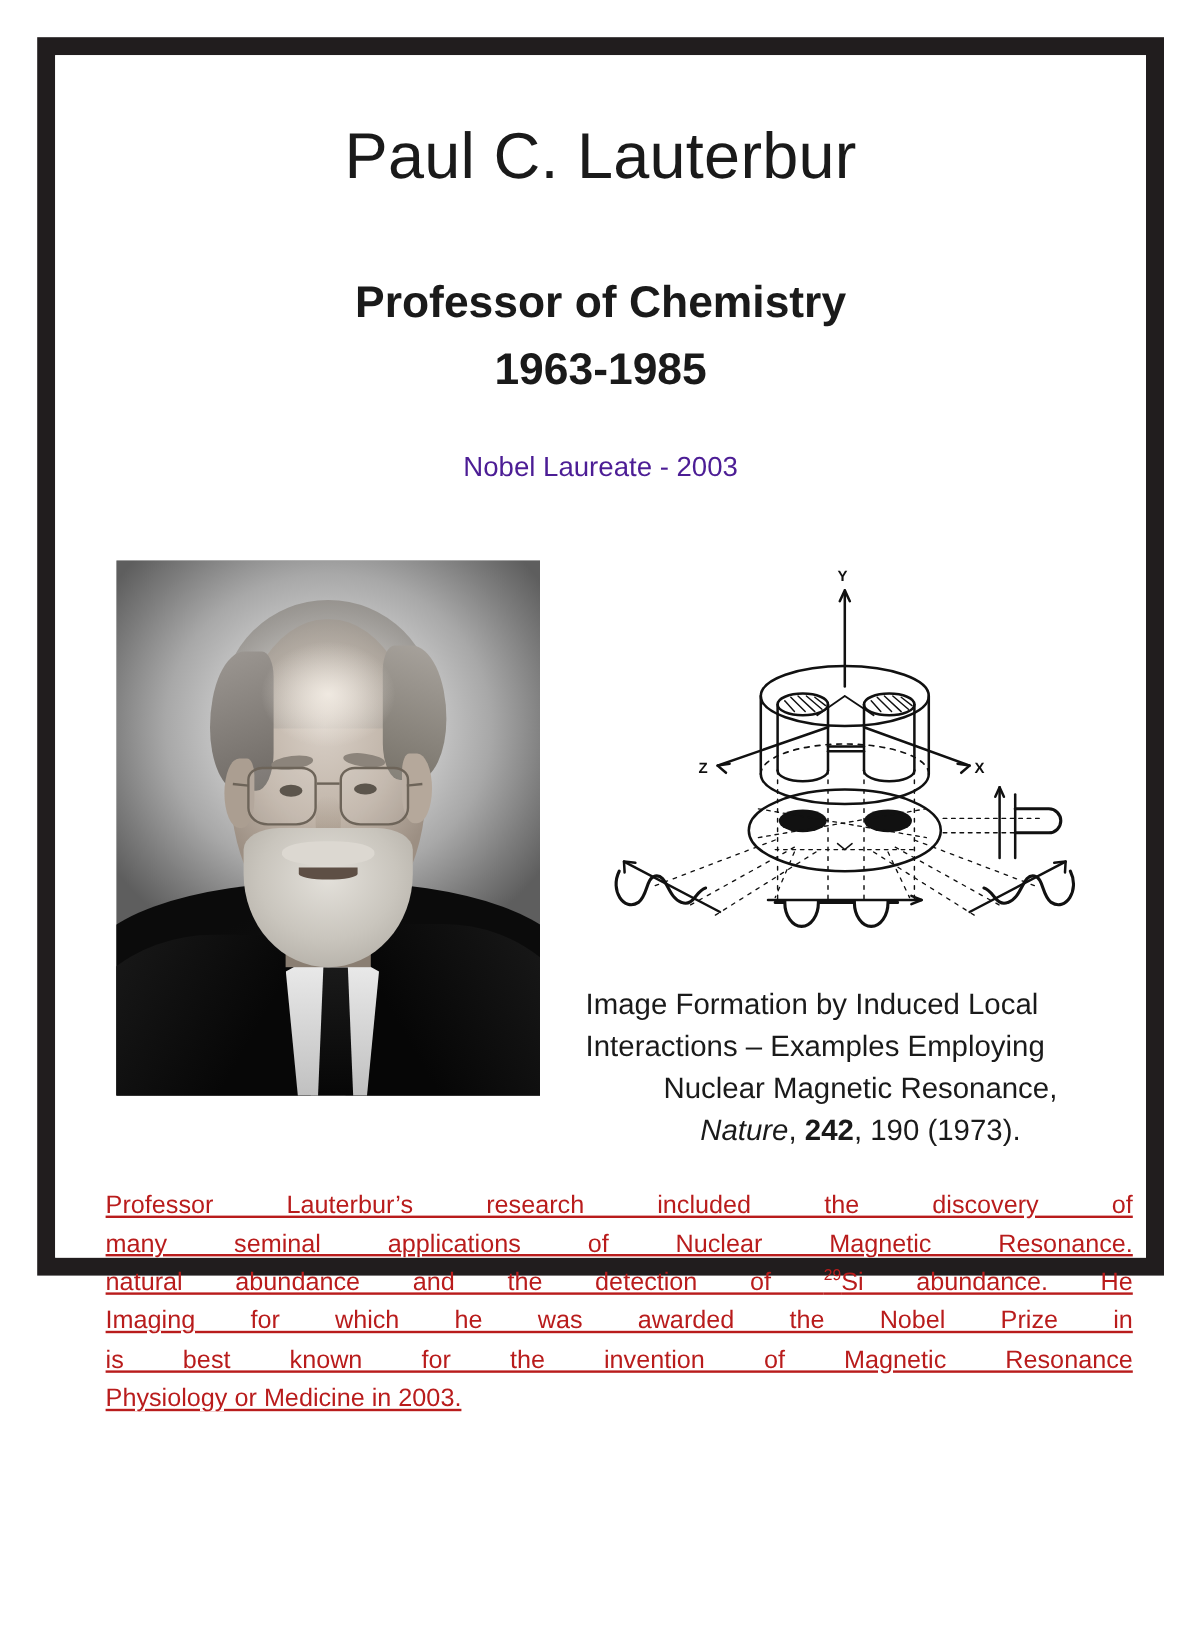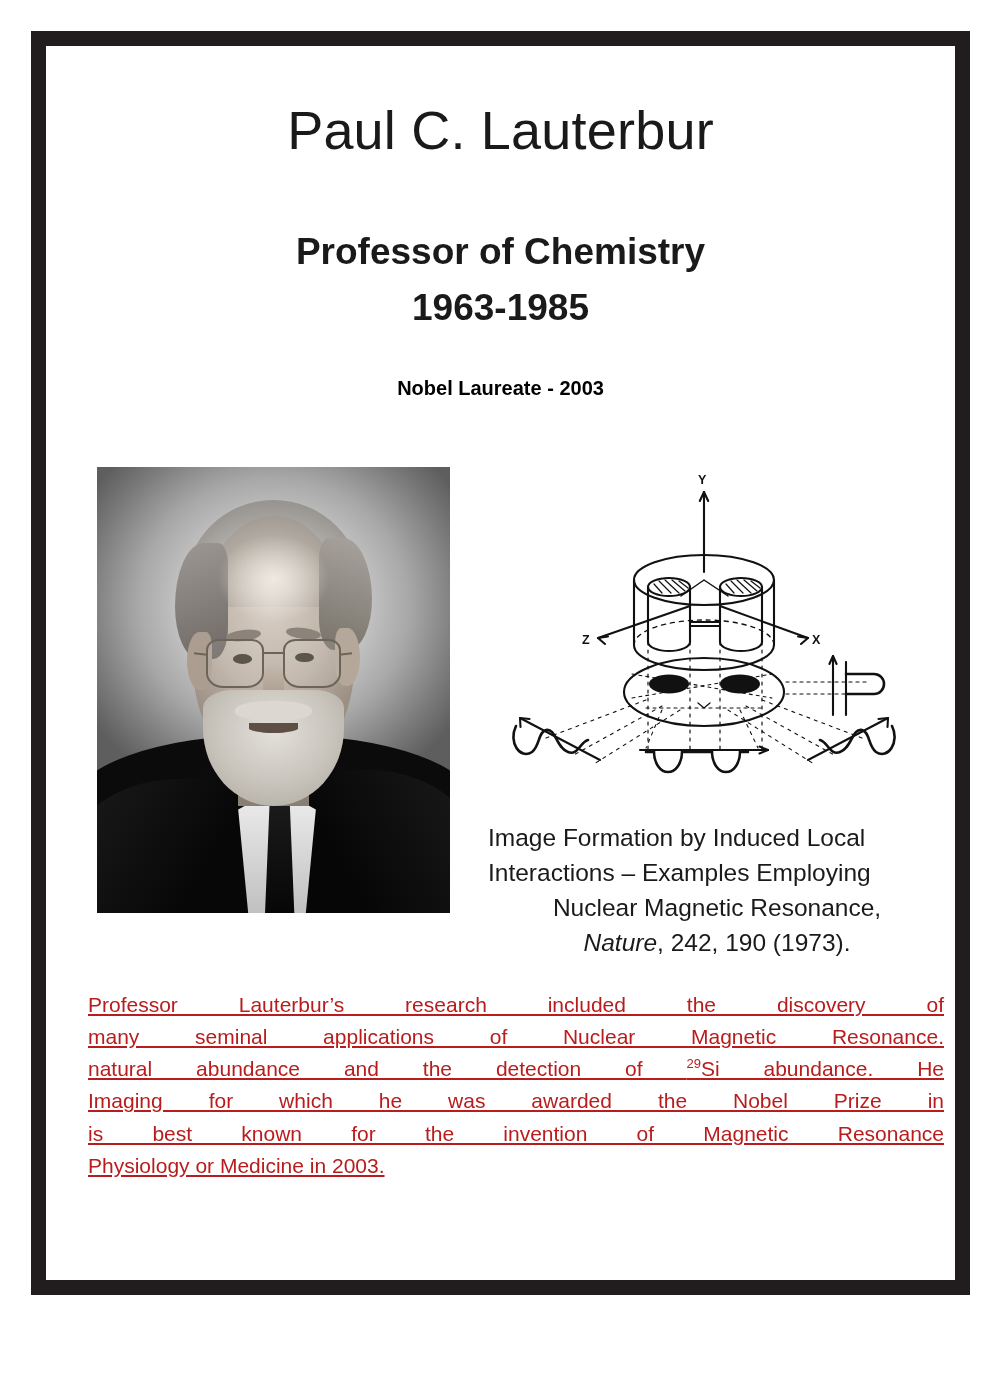--- a/index.html
+++ b/index.html
@@ -14,21 +14,21 @@
     color: #000000;
     overflow: hidden;
   }
 
   
   .poster {
     position: absolute;
     left: 31px;
     top: 31px;
     width: 939px;
-    height: 1264px;
+    height: 1032px;
     box-sizing: border-box;
     border: 15px solid #211d1e;
     background: #ffffff;
   }
   .poster-inner {
     position: relative;
     width: 100%;
     height: 100%;
     background: #ffffff;
   }
@@ -56,24 +56,24 @@
     line-height: 1.52;
     font-weight: 700;
     color: #1a1a1a;
   }
   .nobel-line {
     position: absolute;
     left: 0;
     top: 330px;
     width: 100%;
     text-align: center;
-    font-size: 20px;
+    font-size: 23px;
     line-height: 1.2;
-    font-weight: 700;
-    color: #000000;
+    font-weight: 400;
+    color: #4c1d95;
   }
 
   
   .portrait {
     position: absolute;
     left: 51px;
     top: 421px;
     width: 353px;
     height: 446px;
     overflow: hidden;
@@ -327,21 +327,21 @@
     position: absolute;
     left: 442px;
     top: 774px;
     width: 458px;
     font-size: 24.5px;
     line-height: 1.43;
     text-align: justify;
     color: #1a1a1a;
   }
   .citation .journal { font-style: italic; }
-  .citation .volume  { font-weight: normal; }
+  .citation .volume  { font-weight: bold; }
   .citation .last-line { text-align: center; }
 
   
   .body-text {
     position: absolute;
     left: 42px;
     top: 943px;
     width: 856px;
     font-size: 21px;
     line-height: 1.53;

